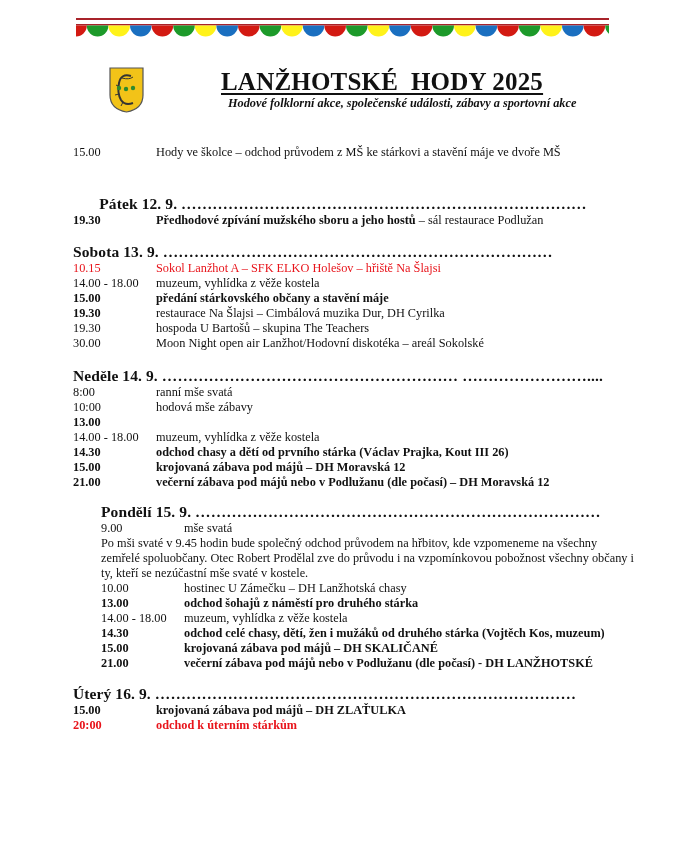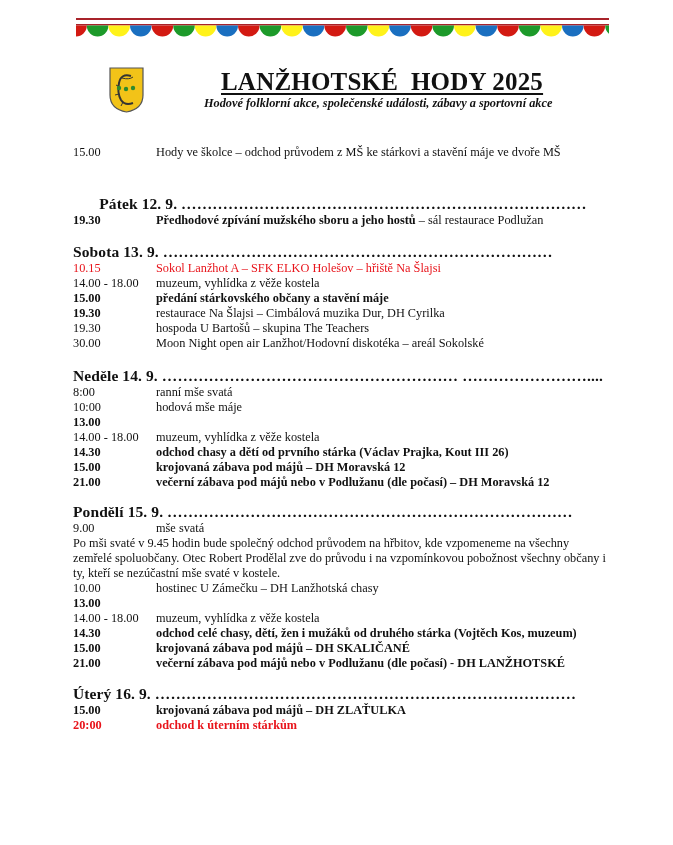--- a/index.html
+++ b/index.html
@@ -5,21 +5,21 @@
     html, body { margin: 0; padding: 0; background: #ffffff; }
     body { width: 673px; height: 845px; position: relative; overflow: hidden;
            font-family: "Liberation Serif", "DejaVu Serif", serif; color: #111; }
     .banner { position: absolute; left: 76px; top: 18px; width: 533px; height: 30px; }
     .banner svg { display: block; }
     .logo { position: absolute; left: 109px; top: 67px; width: 35px; height: 46px; }
     .title-block { position: absolute; left: 200px; top: 68px; width: 420px; }
     .title { position: absolute; left: 21px; top: 0; font-size: 25px; font-weight: bold;
              text-decoration: underline; text-decoration-thickness: 2px; text-underline-offset: 3px;
              white-space: pre; letter-spacing: 0.2px; }
-    .subtitle { position: absolute; left: 4px; top: 28px; font-size: 12.3px; font-weight: bold;
+    .subtitle { position: absolute; left: 28px; top: 28px; font-size: 12.3px; font-weight: bold;
                 font-style: italic; white-space: nowrap; text-align: center; }
     .day { position: absolute; left: 73px; width: 540px; }
     .day-head { font-size: 15.5px; font-weight: bold; white-space: nowrap; overflow: hidden;
                 height: 19px; line-height: 19px; letter-spacing: 0.1px; }
     .row { position: relative; height: 15px; line-height: 15px; font-size: 12.3px; white-space: nowrap; }
     .row .time { position: absolute; left: 0; top: 0; }
     .row .text { position: absolute; left: 83px; top: 0; }
     .row.bold { font-weight: bold; }
     .row.red { color: #e8141b; }
     .row.boldred { color: #e8141b; font-weight: bold; }
@@ -121,21 +121,21 @@
 </div>
 
 <div class="day" style="top:366px;">
   <div class="day-head">Neděle 14. 9. ………………………………………………… ……………………....</div>
   <div class="row">
     <span class="time">8:00</span>
     <span class="text">ranní mše svatá</span>
   </div>
   <div class="row">
     <span class="time">10:00</span>
-    <span class="text">hodová mše máje</span>
+    <span class="text">hodová mše zábavy</span>
   </div>
   <div class="row bold">
     <span class="time">13.00</span>
   </div>
   <div class="row">
     <span class="time">14.00 - 18.00</span>
     <span class="text">muzeum, vyhlídka z věže kostela</span>
   </div>
   <div class="row bold">
     <span class="time">14.30</span>
@@ -144,33 +144,34 @@
   <div class="row bold">
     <span class="time">15.00</span>
     <span class="text">krojovaná zábava pod májů – DH Moravská 12</span>
   </div>
   <div class="row bold">
     <span class="time">21.00</span>
     <span class="text">večerní zábava pod májů nebo v Podlužanu (dle počasí) – DH Moravská 12</span>
   </div>
 </div>
 
-<div class="day" style="top:502px;">
+<div class="day" style="top:502px;margin-left:28px;">
   <div class="day-head">Pondělí 15. 9. ……………………………………………………………………</div>
   <div class="row">
     <span class="time">9.00</span>
     <span class="text">mše svatá</span>
   </div>
   <div class="para">Po mši svaté v 9.45 hodin bude společný odchod průvodem na hřbitov, kde vzpomeneme na všechny zemřelé spoluobčany. Otec Robert Prodělal zve do průvodu i na vzpomínkovou pobožnost všechny občany i ty, kteří se nezúčastní mše svaté v kostele.</div>
   <div class="row">
     <span class="time">10.00</span>
     <span class="text">hostinec U Zámečku – DH Lanžhotská chasy</span>
   </div>
   <div class="row bold">
     <span class="time">13.00</span>
+    <span class="text">odchod šohajů z náměstí pro druhého stárka</span>
   </div>
   <div class="row">
     <span class="time">14.00 - 18.00</span>
     <span class="text">muzeum, vyhlídka z věže kostela</span>
   </div>
   <div class="row bold">
     <span class="time">14.30</span>
     <span class="text">odchod celé chasy, dětí, žen i mužáků od druhého stárka (Vojtěch Kos, muzeum)</span>
   </div>
   <div class="row bold">

